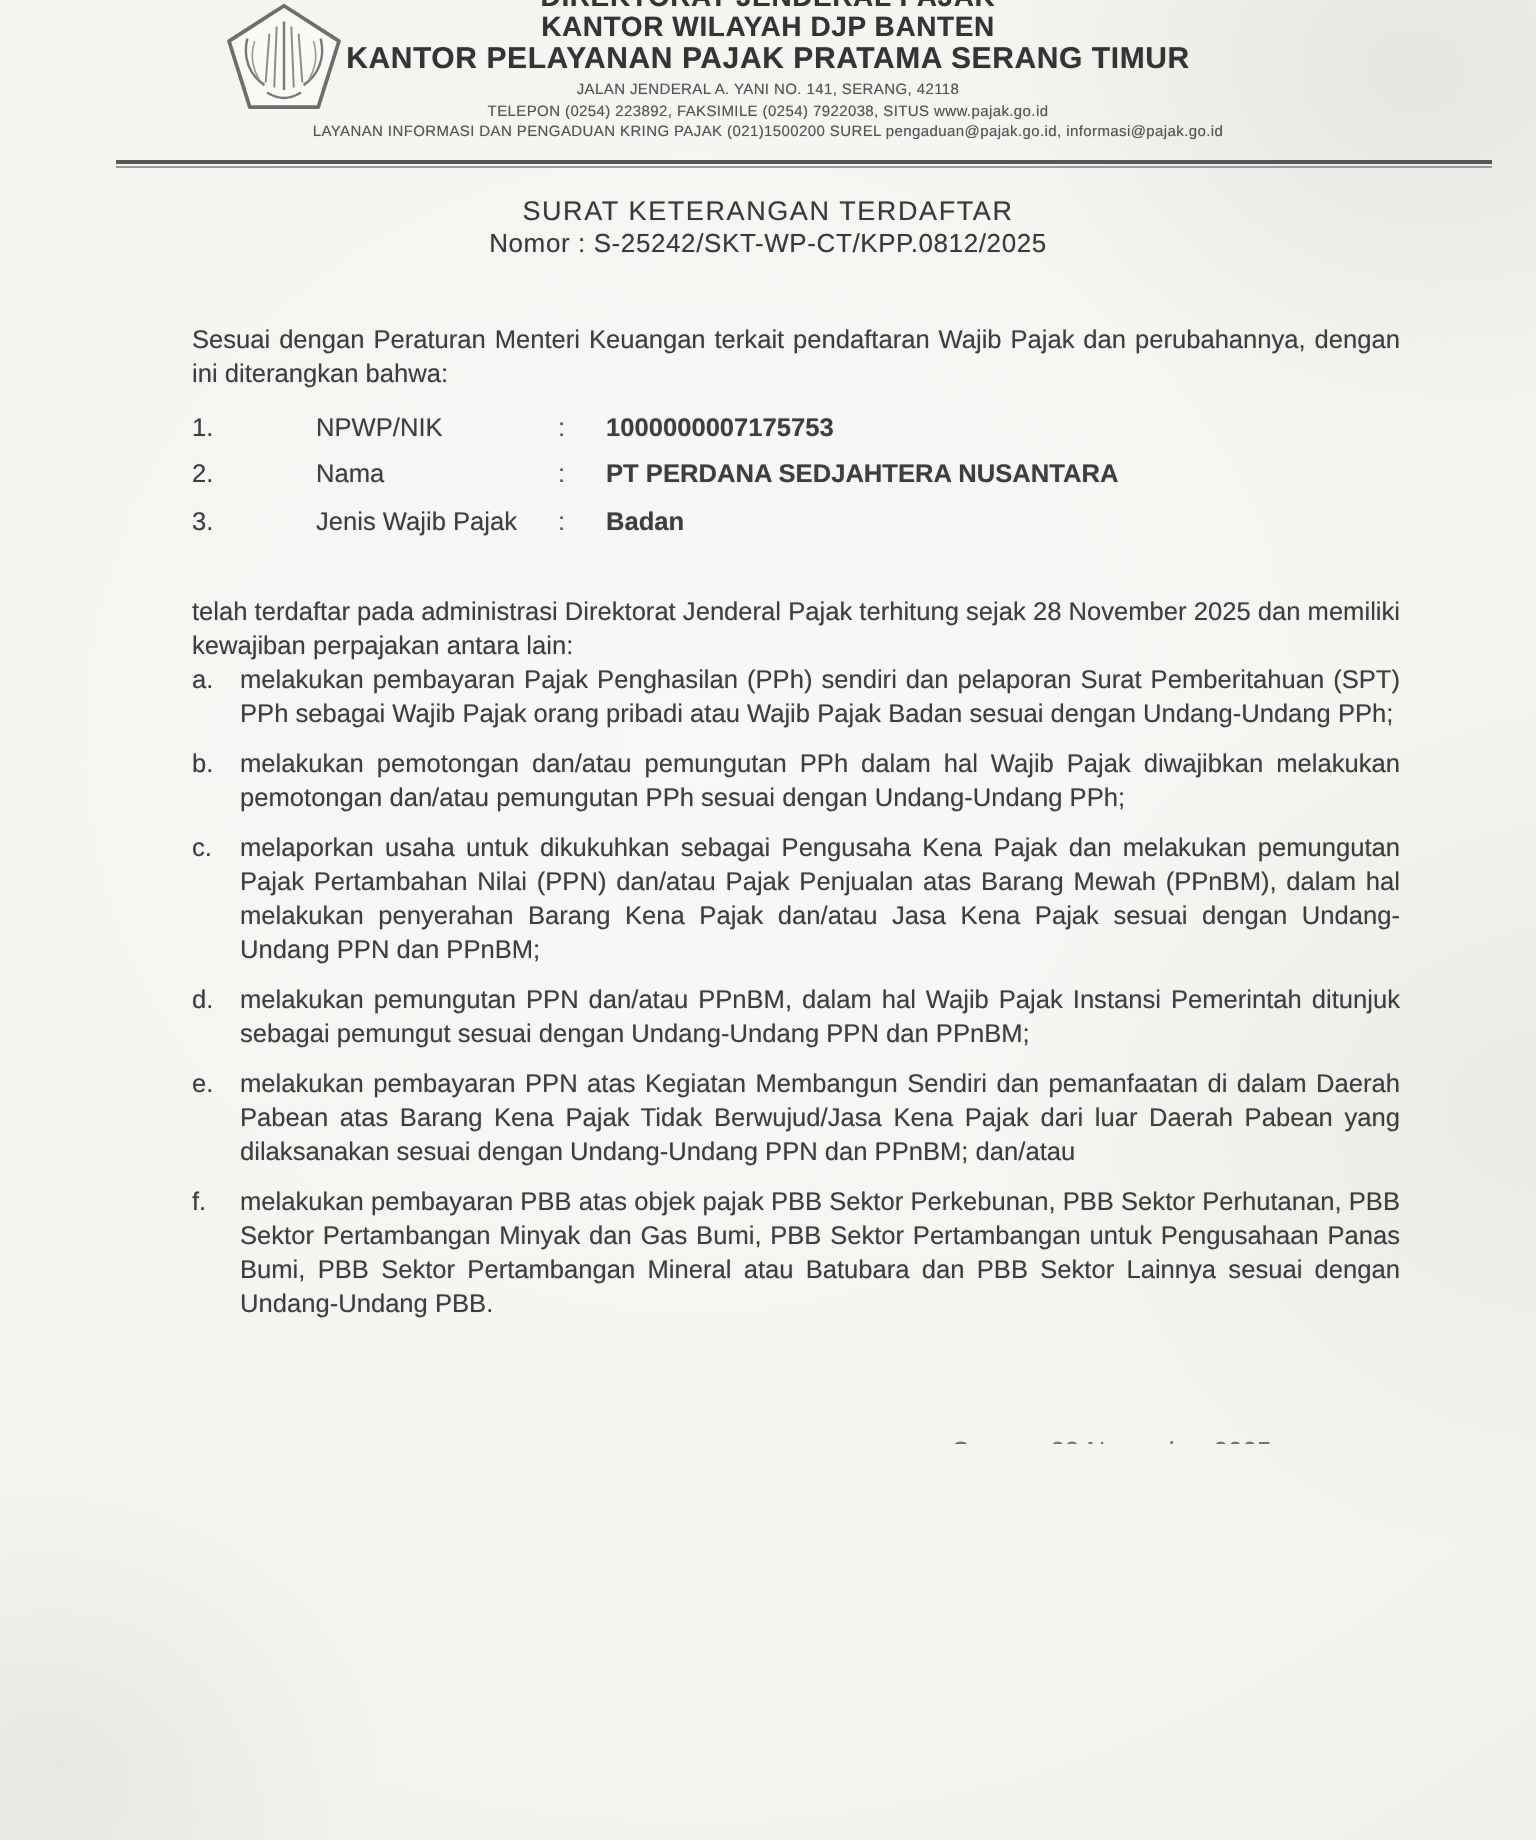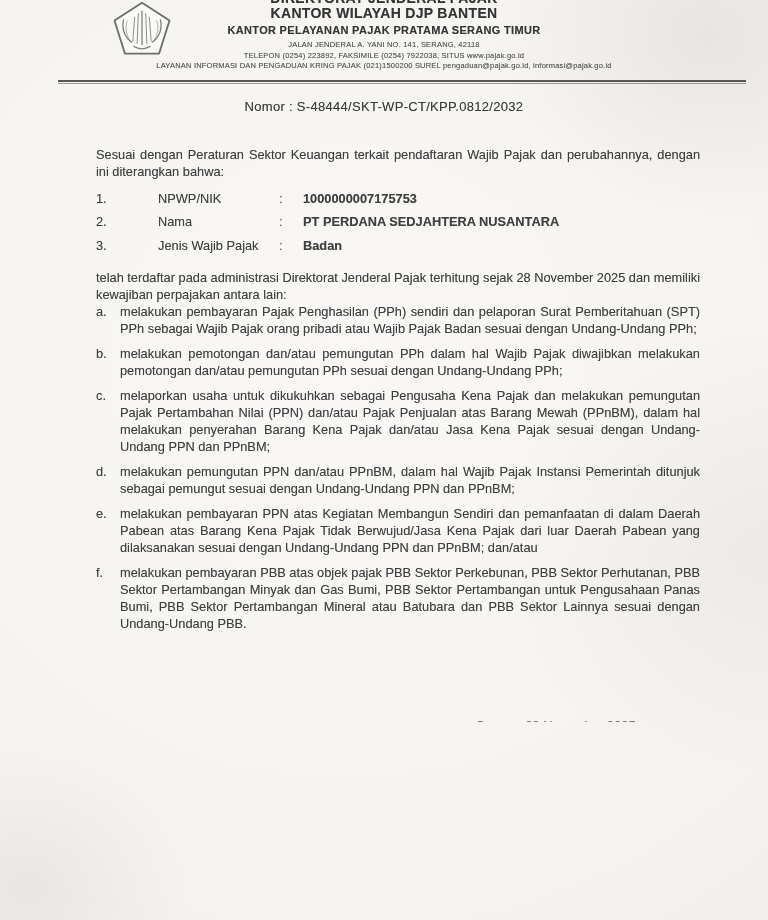--- a/index.html
+++ b/index.html
@@ -11,39 +11,39 @@
       radial-gradient(40% 28% at 92% 4%, rgba(110,105,100,0.10), transparent 70%),
       radial-gradient(30% 22% at 4% 96%, rgba(110,105,100,0.08), transparent 70%),
       radial-gradient(50% 35% at 99% 60%, rgba(110,105,100,0.07), transparent 70%),
       radial-gradient(120% 95% at 45% 40%, #f9f8f6 0%, #f4f3f0 62%, #eceae6 100%);
   }
   .sheet{position:relative;width:768px;height:722px;overflow:hidden;
     text-shadow:0 0 0.5px rgba(70,70,70,0.45);}
   
   .letterhead{margin:-9px 20px 0 20px;text-align:center;color:#343434;}
   .lh-1,.lh-2{font-weight:bold;font-size:14px;line-height:15px;letter-spacing:0.3px;}
-  .lh-3{font-weight:bold;font-size:11px;line-height:18px;letter-spacing:0.3px;}
+  .lh-3{font-weight:bold;font-size:15px;line-height:18px;letter-spacing:0.3px;}
   .lh-small{font-size:7.5px;line-height:8.6px;color:#555;margin-top:2px;letter-spacing:0.2px;}
   .logo{position:absolute;left:104px;top:1px;width:76px;height:55px;}
   .rule{margin:9px 22px 0 58px;height:1px;border-top:2px solid #575757;border-bottom:1px solid #9a9a9a;}
   
   .titleblock{margin-top:14px;text-align:center;color:#3a3a3a;}
   .doc-title{font-size:13.5px;line-height:15px;letter-spacing:0.8px;}
   .doc-number{font-size:13px;line-height:18px;letter-spacing:0.3px;}
   
   .bodytext{margin:0 68px 0 96px;font-size:12.8px;}
   .para{line-height:17px;text-align:justify;}
   .intro{margin-top:30px;}
   .idrows{margin-top:11px;}
   .idrow{display:flex;height:23.5px;align-items:flex-start;line-height:16px;}
   .idrow .no{width:18px;}
   .idrow .lbl{width:121px;margin-left:44px;}
   .idrow .sep{width:24px;color:#5a5a5a;}
   .idrow .val{flex:1;font-weight:bold;}
-  .registered{margin-top:8px;}
+  .registered{margin-top:21px;}
   .obl{display:flex;margin-top:8px;}
   .obl:first-child{margin-top:0;}
   .obl .letter{width:24px;flex:0 0 24px;line-height:17px;}
   .obl .txt{flex:1;line-height:17px;text-align:justify;}
   .obl-a{margin-top:0 !important;}
   .closing{margin-top:10px;}
   
   .signature{position:absolute;left:445px;top:718px;}
   .place-date{font-size:13px;line-height:16px;color:#737373;margin-left:31px;}
   .qr{width:64px;height:64px;margin-top:13px;}
@@ -73,25 +73,26 @@
     <div class="lh-1">DIREKTORAT JENDERAL PAJAK</div>
     <div class="lh-2">KANTOR WILAYAH DJP BANTEN</div>
     <div class="lh-3">KANTOR PELAYANAN PAJAK PRATAMA SERANG TIMUR</div>
     <div class="lh-small">JALAN JENDERAL A. YANI NO. 141, SERANG, 42118</div>
     <div class="lh-small">TELEPON (0254) 223892, FAKSIMILE (0254) 7922038, SITUS www.pajak.go.id</div>
     <div class="lh-small">LAYANAN INFORMASI DAN PENGADUAN KRING PAJAK (021)1500200 SUREL pengaduan@pajak.go.id, informasi@pajak.go.id</div>
   </div>
   <div class="rule"></div>
 
   <div class="titleblock">
-    <div class="doc-number">Nomor : S-48444/SKT-WP-CT/KPP.0812/2032</div>
+    <div class="doc-title">SURAT KETERANGAN TERDAFTAR</div>
+    <div class="doc-number">Nomor : S-25242/SKT-WP-CT/KPP.0812/2025</div>
   </div>
 
   <div class="bodytext">
-    <div class="para intro">Sesuai dengan Peraturan Sektor Keuangan terkait pendaftaran Wajib Pajak dan perubahannya, dengan ini diterangkan bahwa:</div>
+    <div class="para intro">Sesuai dengan Peraturan Menteri Keuangan terkait pendaftaran Wajib Pajak dan perubahannya, dengan ini diterangkan bahwa:</div>
 
     <div class="idrows">
       <div class="idrow">
         <span class="no">1.</span>
         <span class="lbl">NPWP/NIK</span>
         <span class="sep">:</span>
         <span class="val">1000000007175753</span>
       </div>
       <div class="idrow">
         <span class="no">2.</span>

